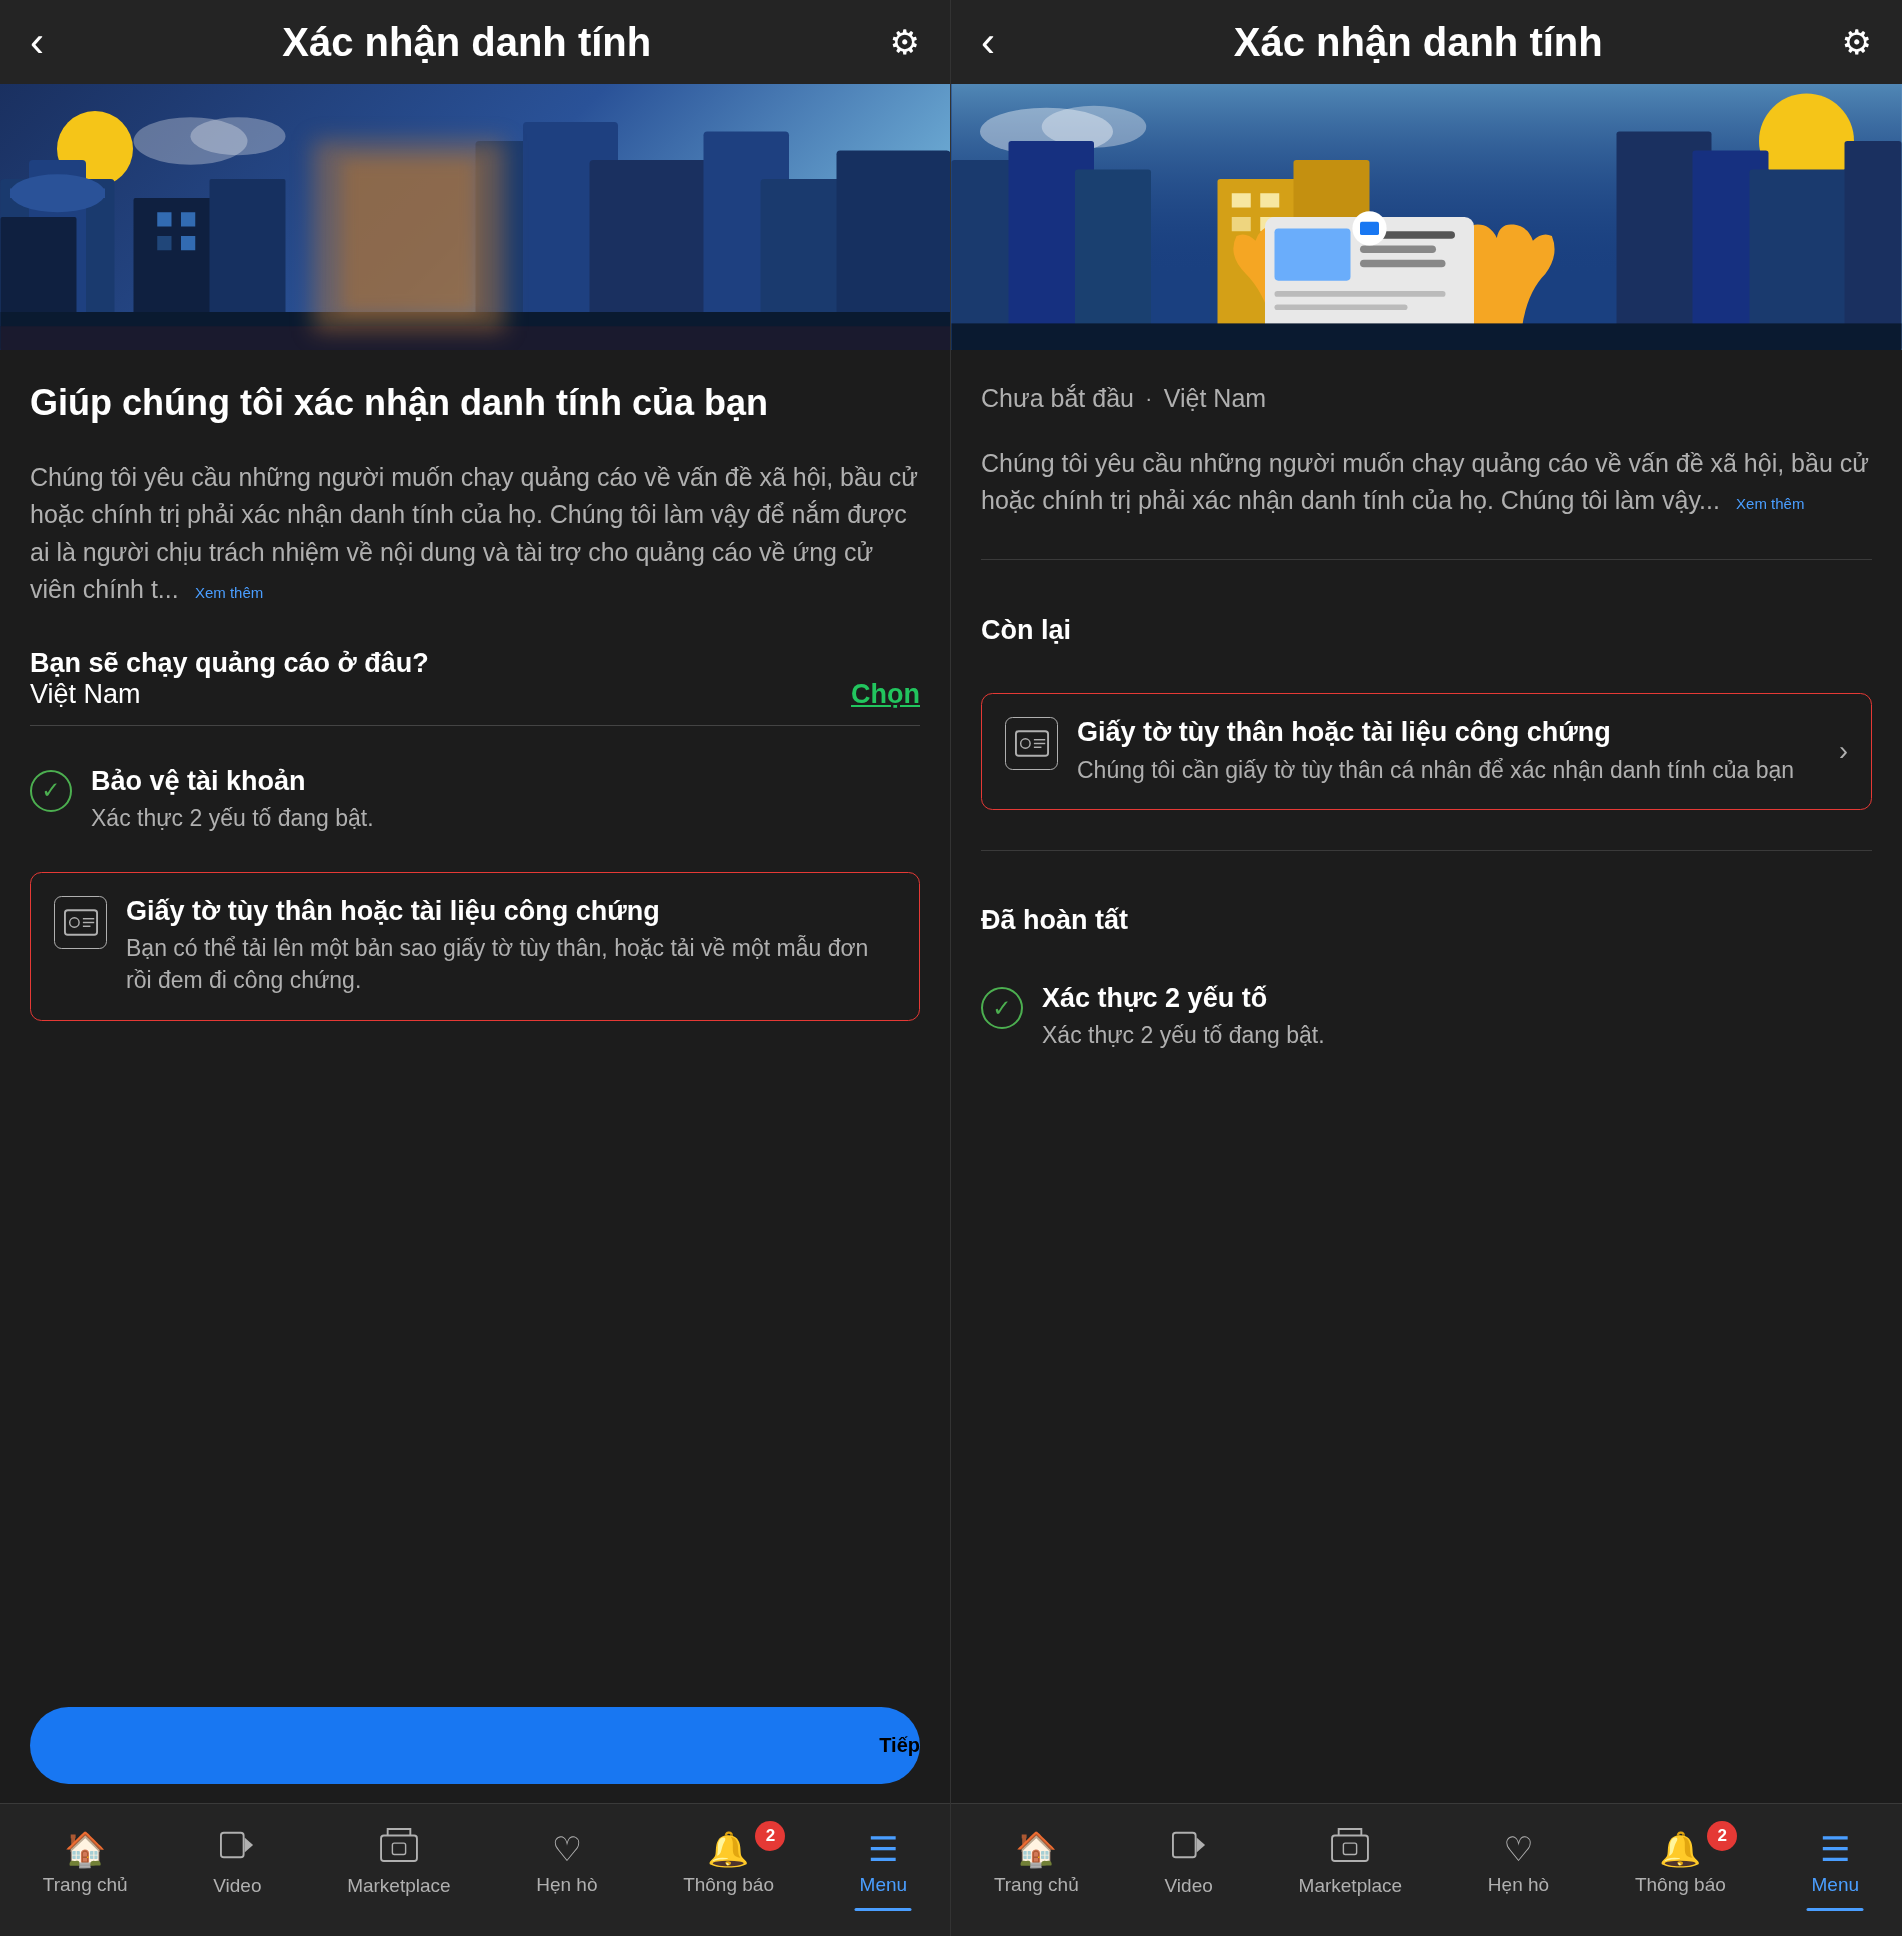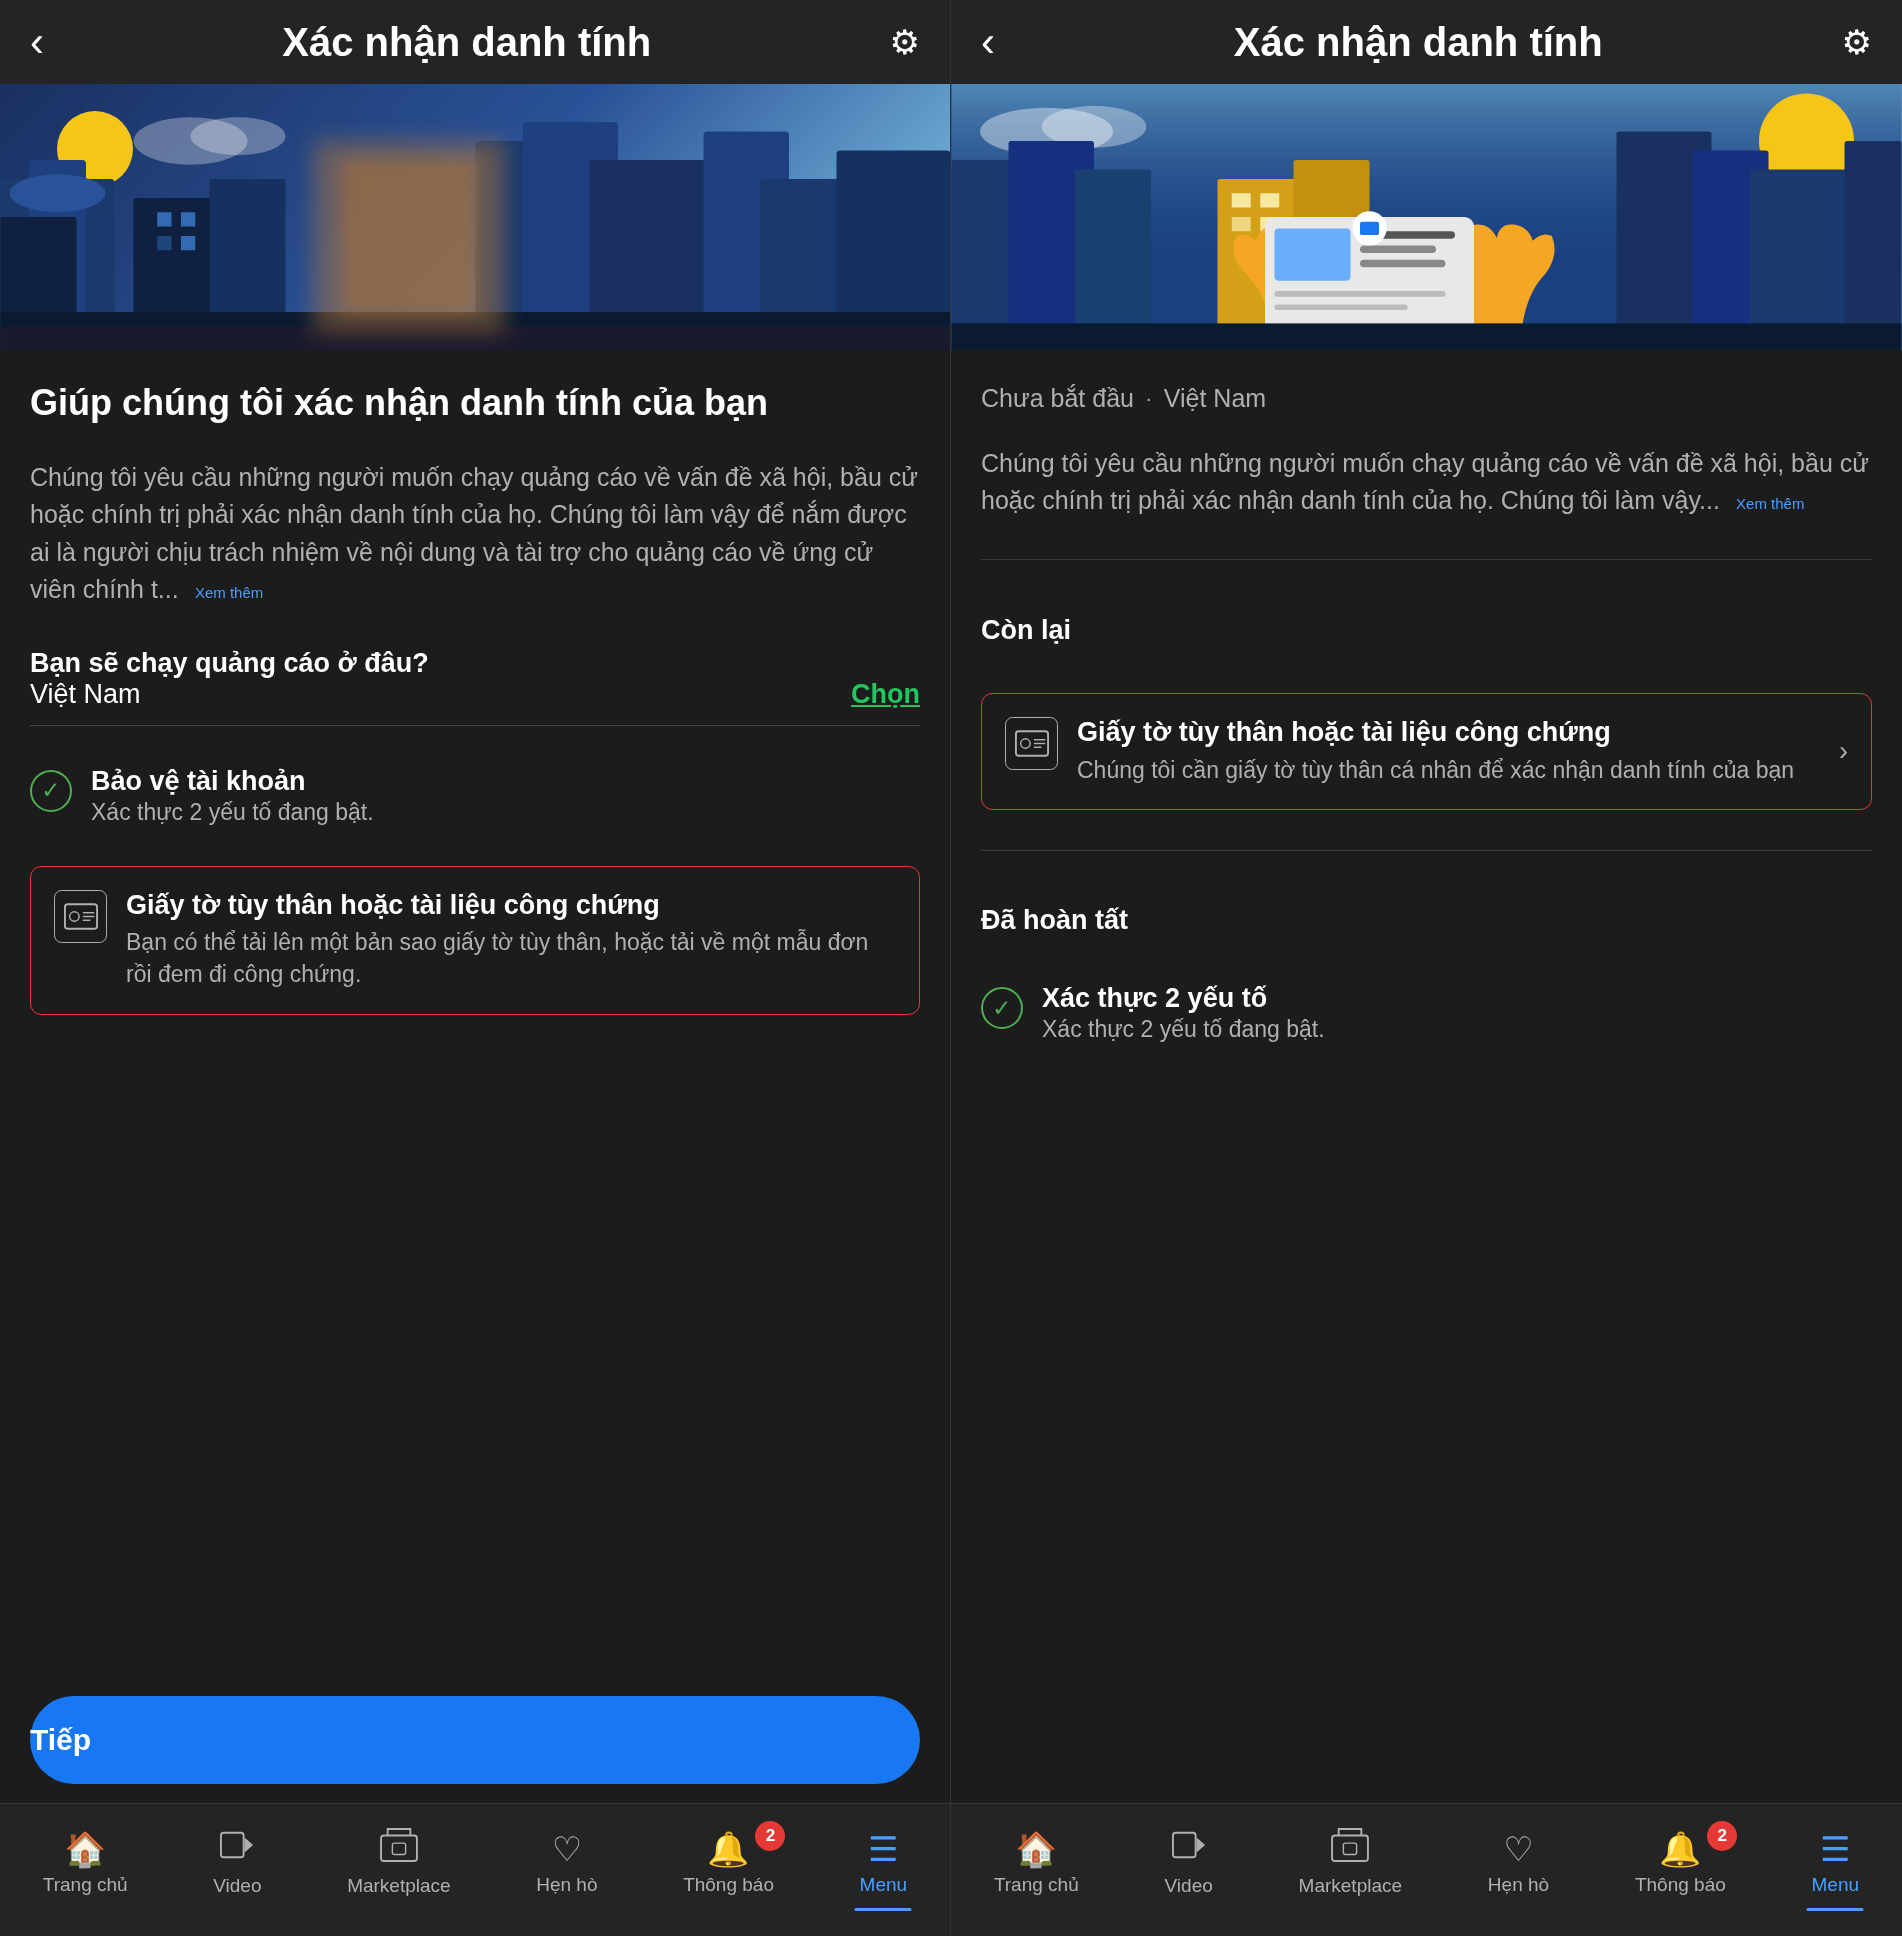--- a/index.html
+++ b/index.html
@@ -132,21 +132,21 @@
       flex-direction: column;
     }
     .protection-title {
       font-size: 27px;
       font-weight: 600;
       color: #fff;
     }
     .protection-sub {
       font-size: 23px;
       color: #b0b0b0;
-      margin-top: 2px;
+      margin-top: 8px;
     }
     .id-card-box {
       border: 1.9px solid #e53935;
       border-radius: 11.4px;
       padding: 23px;
       display: flex;
       align-items: flex-start;
       gap: 19px;
       margin-top: 7.6px;
     }
@@ -181,28 +181,28 @@
       font-size: 27px;
       align-self: center;
     }
     .bottom-section {
       padding: 19px 30px;
       flex-shrink: 0;
     }
     .next-btn {
       width: 100%;
       background: #1877f2;
-      color: #ffffff;
-      font-size: 30px;
+      color: #000000;
+      font-size: 20px;
       font-weight: 600;
       border: none;
       border-radius: 48px;
       padding: 27px 0;
       cursor: pointer;
-      text-align: left;
+      text-align: right;
     }
     .bottom-nav {
       background: #242424;
       height: 133px;
       display: flex;
       align-items: center;
       justify-content: space-around;
       flex-shrink: 0;
       border-top: 1px solid #3a3a3a;
       padding-bottom: 15px;

